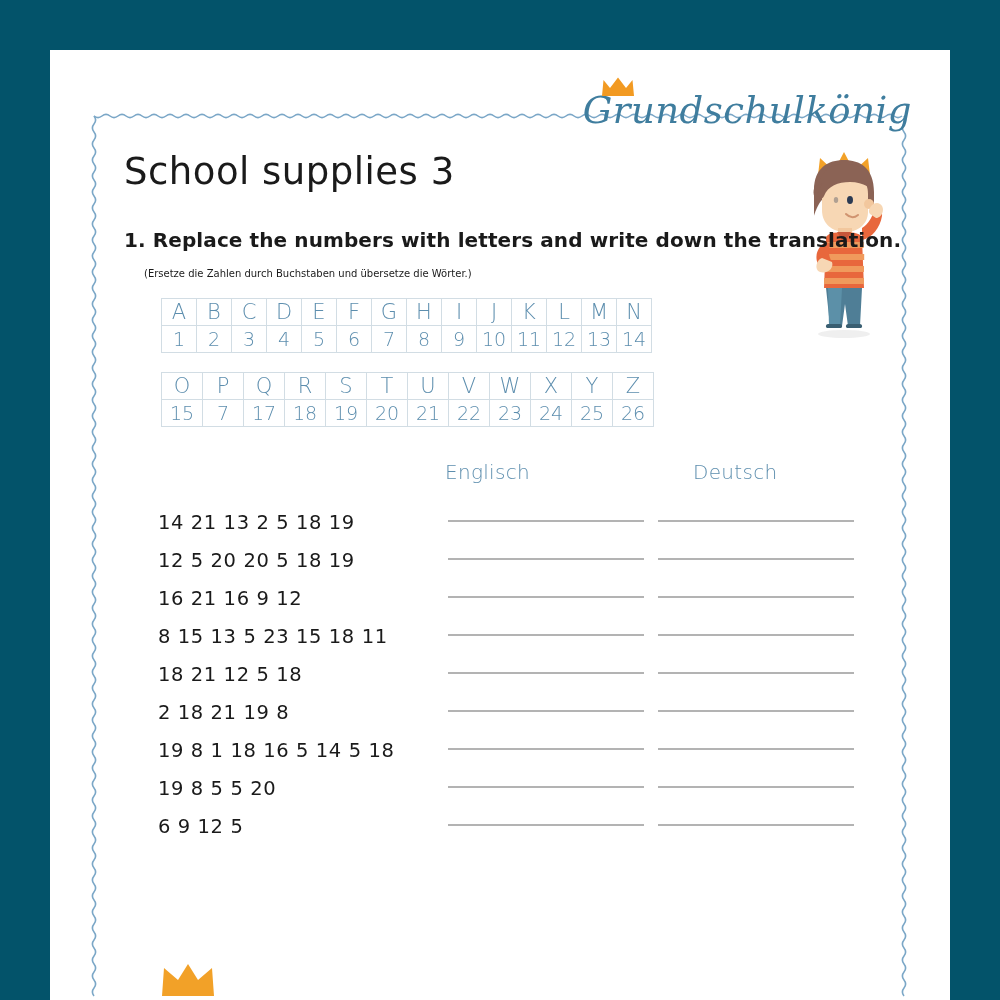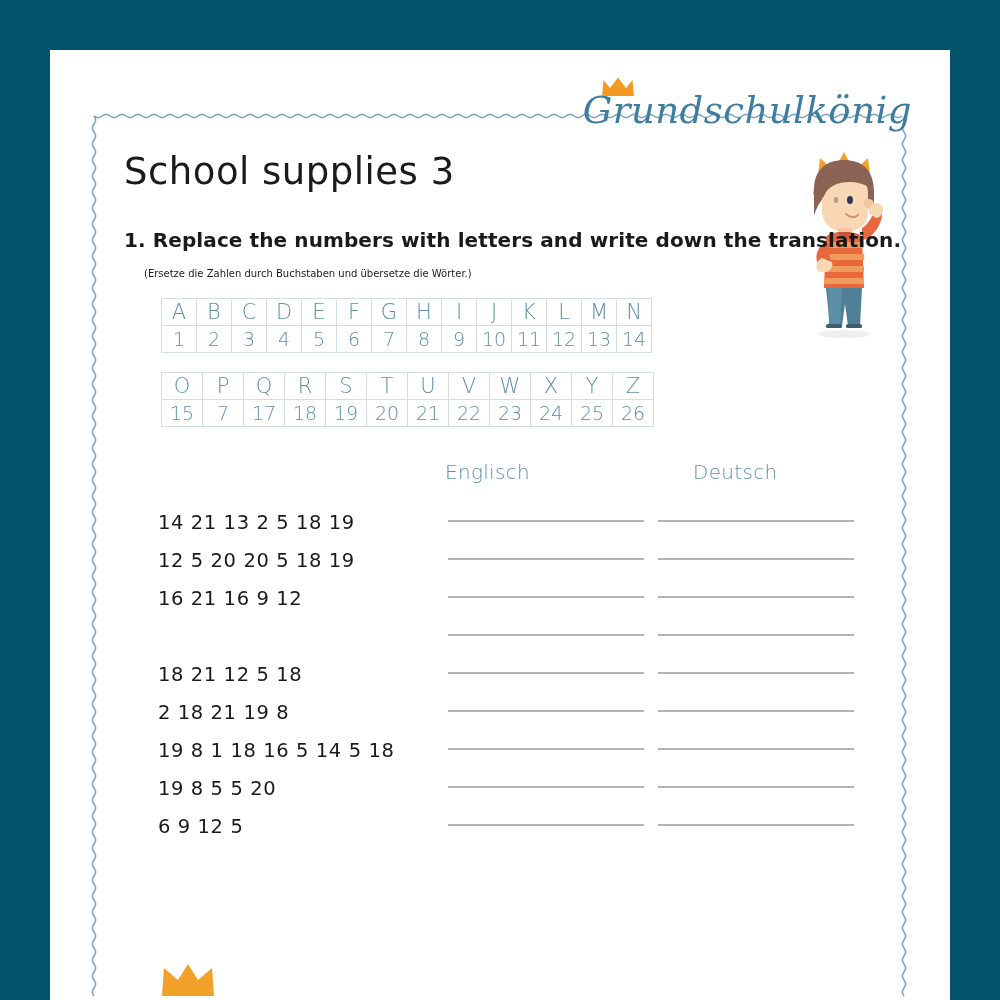--- a/index.html
+++ b/index.html
@@ -333,20 +333,21 @@
         <div class="ex-numbers">12 5 20 20 5 18 19</div>
         <div class="blank-line blank-en"></div>
         <div class="blank-line blank-de"></div>
       </div>
       <div class="ex-row">
         <div class="ex-numbers">16 21 16 9 12</div>
         <div class="blank-line blank-en"></div>
         <div class="blank-line blank-de"></div>
       </div>
       <div class="ex-row">
+        <div class="ex-numbers">8 15 13 5 23 15 18 11</div>
         <div class="blank-line blank-en"></div>
         <div class="blank-line blank-de"></div>
       </div>
       <div class="ex-row">
         <div class="ex-numbers">18 21 12 5 18</div>
         <div class="blank-line blank-en"></div>
         <div class="blank-line blank-de"></div>
       </div>
       <div class="ex-row">
         <div class="ex-numbers">2 18 21 19 8</div>

